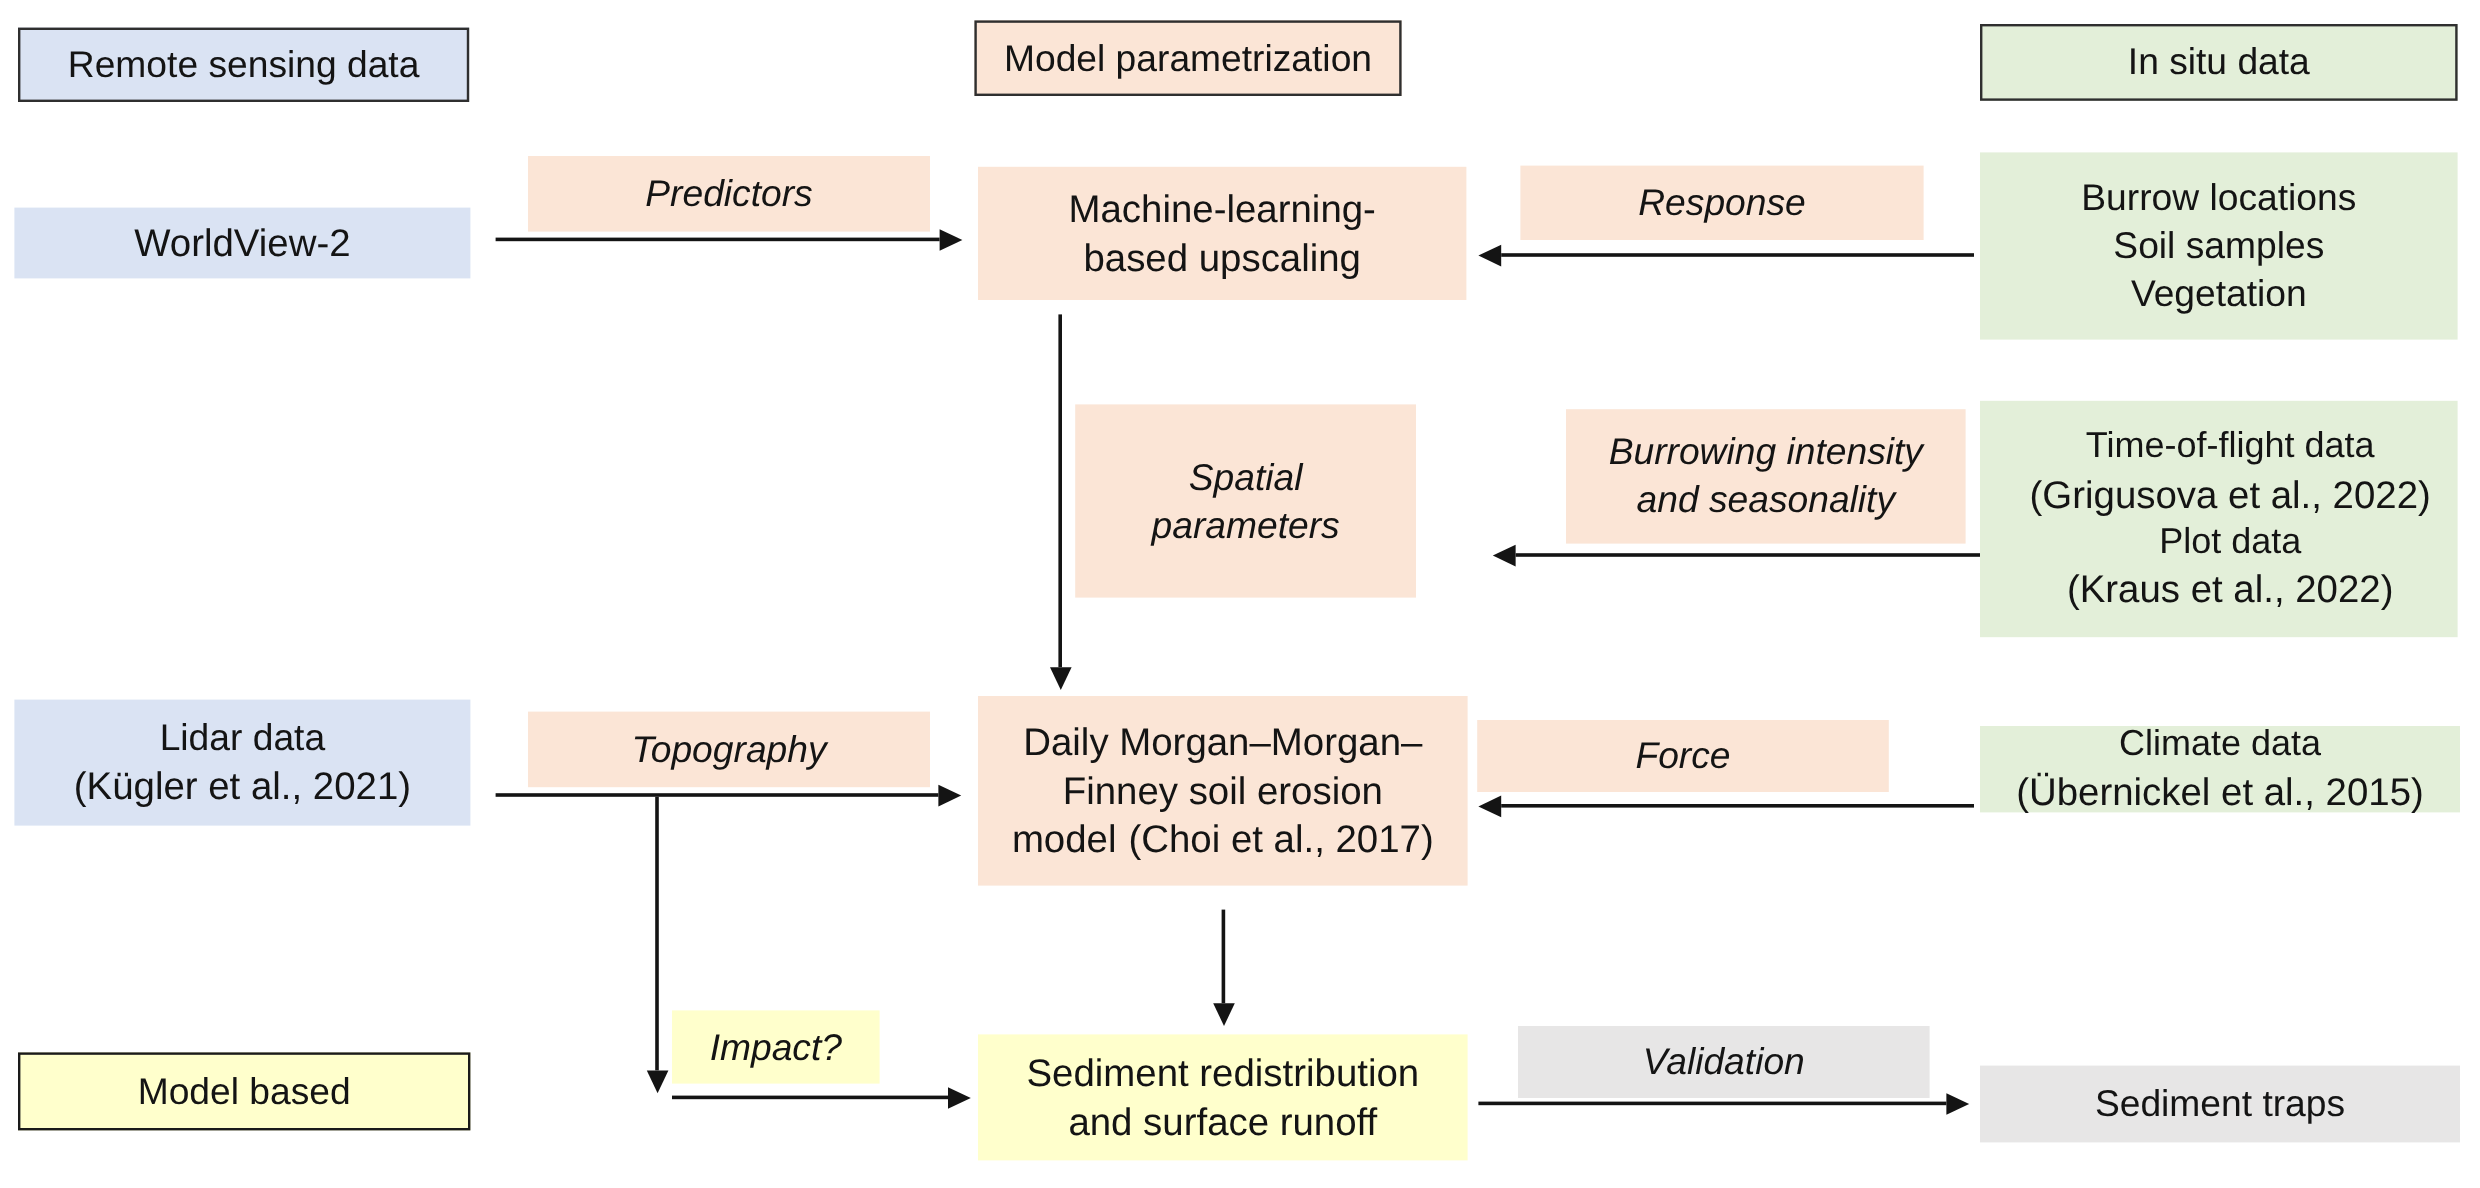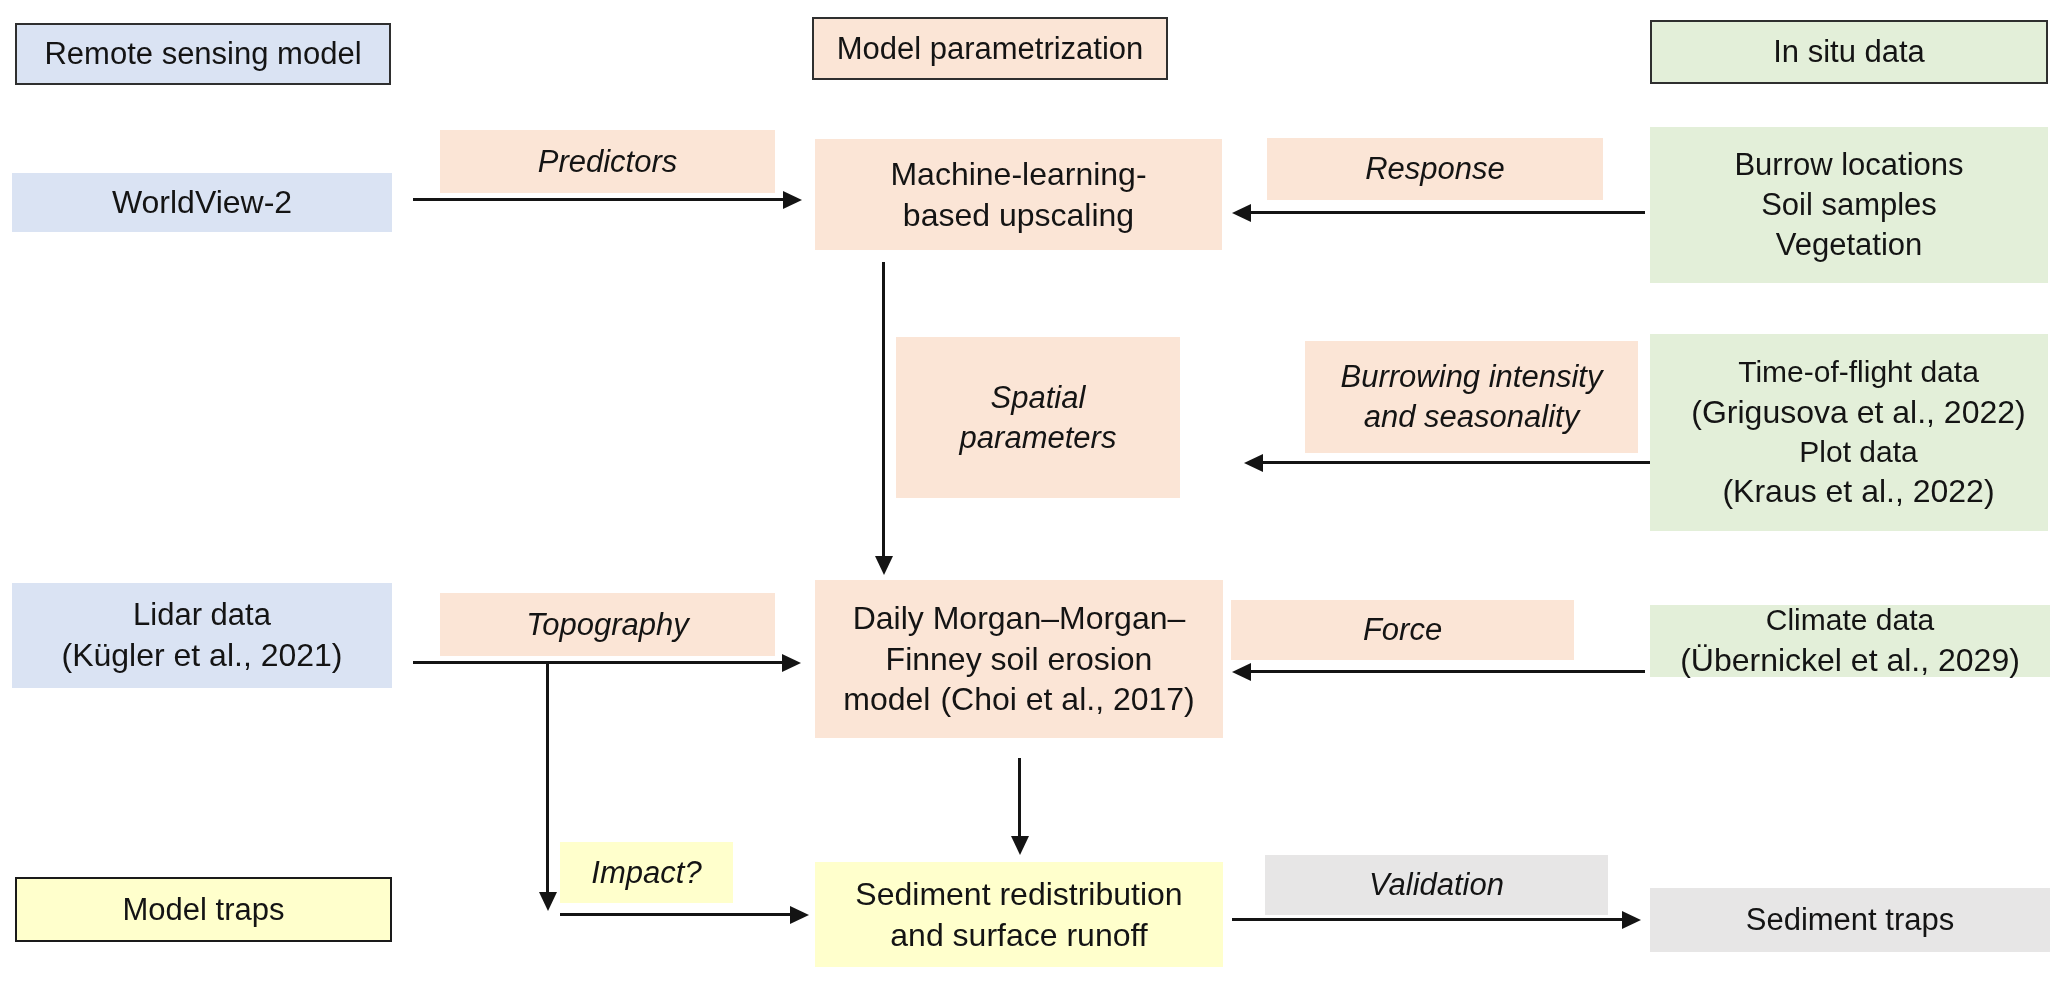--- a/index.html
+++ b/index.html
@@ -43,21 +43,21 @@
   .ah-down{position:absolute;width:0;height:0;
     border-left:9px solid transparent;border-right:9px solid transparent;
     border-top:19px solid #141414;}
 </style>
 </head>
 <body>
 
 <div id="canvas">
 
   <div class="box hdr fill-blue t31" style="left:15px;top:23px;width:376px;height:62px;">
-    <div>Remote sensing model</div>
+    <div>Remote sensing data</div>
   </div>
 
   <div class="box hdr fill-green t31" style="left:1650px;top:20px;width:398px;height:64px;">
     <div>In situ data</div>
   </div>
 
   <div class="box hdr fill-peach t31" style="left:812px;top:17px;width:356px;height:63px;">
     <div>Model parametrization</div>
   </div>
 
@@ -134,28 +134,28 @@
   </div>
 
   <div class="box fill-peach t31 lbl" style="left:1231px;top:600px;width:343px;height:60px;">
     <div>Force</div>
   </div>
   <div class="hline" style="left:1251px;top:670px;width:394px;"></div>
   <div class="ah-left" style="left:1232px;top:663px;"></div>
 
   <div class="box fill-green" style="left:1650px;top:605px;width:400px;height:72px;">
     <div class="t30">Climate data</div>
-    <div class="cite">(Übernickel et al., 2029)</div>
+    <div class="cite">(Übernickel et al., 2015)</div>
   </div>
 
   <div class="vline" style="left:1018px;top:758px;height:78px;"></div>
   <div class="ah-down" style="left:1011px;top:836px;"></div>
 
   <div class="box hdr fill-yellow t31" style="left:15px;top:877px;width:377px;height:65px;border-color:#1a1a1a;">
-    <div>Model traps</div>
+    <div>Model based</div>
   </div>
 
   <div class="box fill-yellow t31 lbl" style="left:560px;top:842px;width:173px;height:61px;">
     <div>Impact?</div>
   </div>
   <div class="hline" style="left:560px;top:913px;width:230px;"></div>
   <div class="ah-right" style="left:790px;top:906px;"></div>
 
   <div class="box fill-yellow t32" style="left:815px;top:862px;width:408px;height:105px;">
     <div>Sediment redistribution</div>

